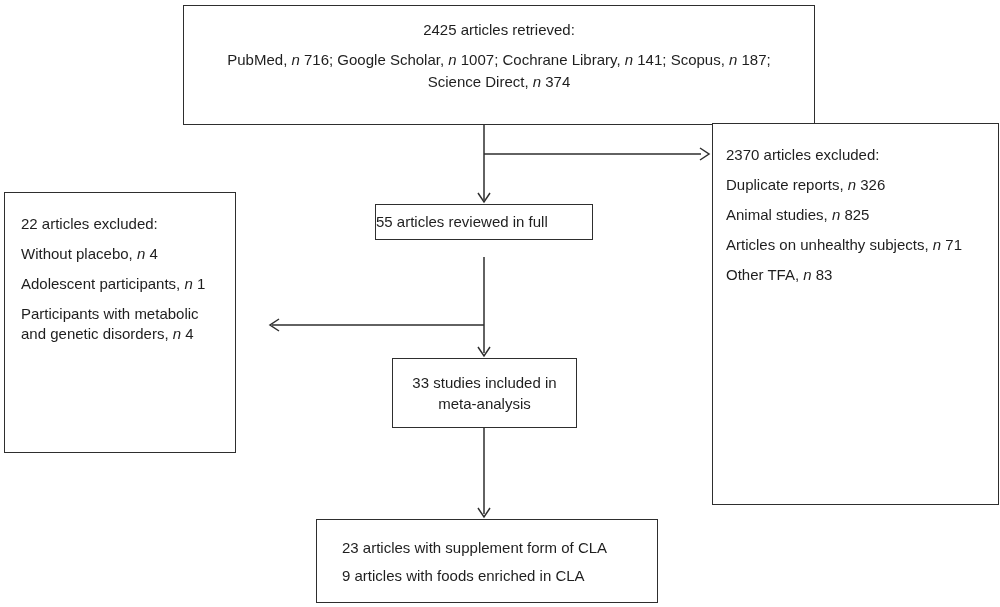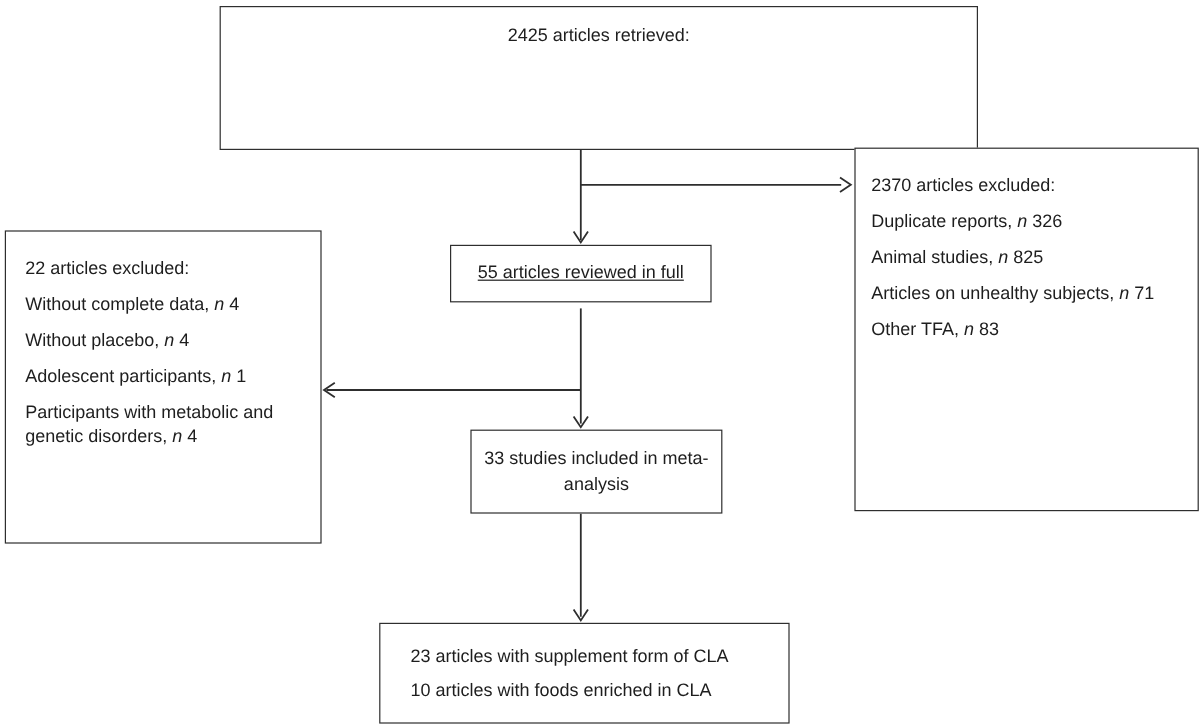--- a/index.html
+++ b/index.html
@@ -36,43 +36,42 @@
   }
   .box-retrieved .title-line { margin-bottom: 9px; }
   .box-retrieved .sources {
     max-width: 560px;
     margin: 0 auto;
     line-height: 22px;
   }
 
   .box-right {
     left: 712px; top: 123px;
-    width: 287px; height: 303px;
+    width: 287px; height: 382px;
     padding: 21px 12px 0 13px;
   }
   .box-right p { margin-bottom: 10px; }
 
   .box-left {
     left: 4px; top: 192px;
-    width: 264px; height: 261px;
+    width: 232px; height: 261px;
     padding: 21px 8px 0 16px;
   }
   .box-left p { margin-bottom: 10px; }
 
   .box-reviewed {
     left: 375px; top: 204px;
-    width: 218px; height: 48px;
-    display: flex; align-items: center; justify-content: center;
+    width: 218px; height: 36px;
+    display: flex; align-items: center; 
     text-align: center;
-    text-decoration: underline;
   }
 
   .box-included {
     left: 392px; top: 358px;
-    width: 210px; height: 70px;
+    width: 185px; height: 70px;
     display: flex; align-items: center; justify-content: center;
     text-align: center;
   }
   .box-included p { line-height: 21px; }
 
   .box-final {
     left: 316px; top: 519px;
     width: 342px; height: 84px;
     display: flex; flex-direction: column; justify-content: center;
     align-items: flex-start;
@@ -100,44 +99,44 @@
 
     <path d="M272 325 L484 325"></path>
     <polyline points="279,319 270,325 279,331"></polyline>
 
     <path d="M484 428 L484 514"></path>
     <polyline points="478,508 484,517 490,508"></polyline>
   </svg>
 
   <div class="box box-retrieved">
     <p class="title-line">2425 articles retrieved:</p>
+    <p class="sources">PubMed, <i>n</i> 716; Google Scholar, <i>n</i> 1007; Cochrane Library, <i>n</i> 141; Scopus, <i>n</i> 187; Science Direct, <i>n</i> 374</p>
   </div>
 
   <div class="box box-right">
     <p>2370 articles excluded:</p>
     <p>Duplicate reports, <i>n</i> 326</p>
     <p>Animal studies, <i>n</i> 825</p>
     <p>Articles on unhealthy subjects, <i>n</i> 71</p>
     <p>Other TFA, <i>n</i> 83</p>
   </div>
 
   <div class="box box-left">
     <p>22 articles excluded:</p>
-    <p>Without complete data, <i>n</i> 4</p>
     <p>Without placebo, <i>n</i> 4</p>
     <p>Adolescent participants, <i>n</i> 1</p>
     <p>Participants with metabolic and genetic disorders, <i>n</i> 4</p>
   </div>
 
   <div class="box box-reviewed">
     <p>55 articles reviewed in full</p>
   </div>
 
   <div class="box box-included">
     <p>33 studies included in meta-analysis</p>
   </div>
 
   <div class="box box-final">
     <p>23 articles with supplement form of CLA</p>
-    <p>10 articles with foods enriched in CLA</p>
+    <p>9 articles with foods enriched in CLA</p>
   </div>
 
 </div>
 
 </body></html>

